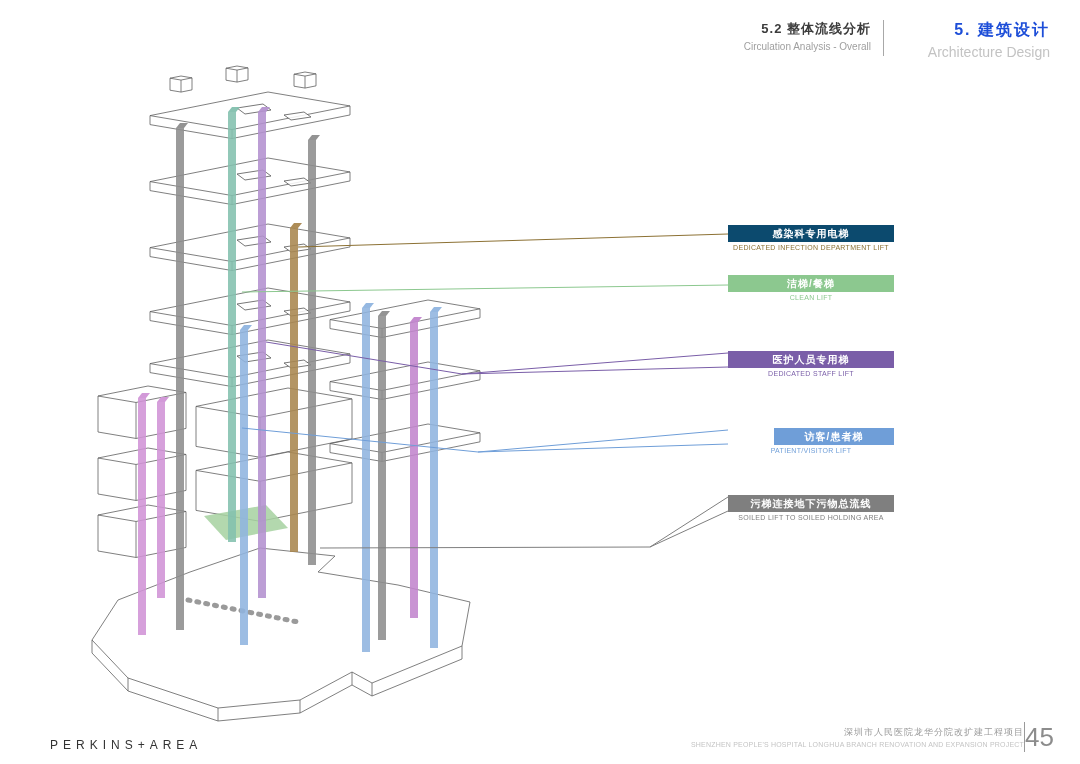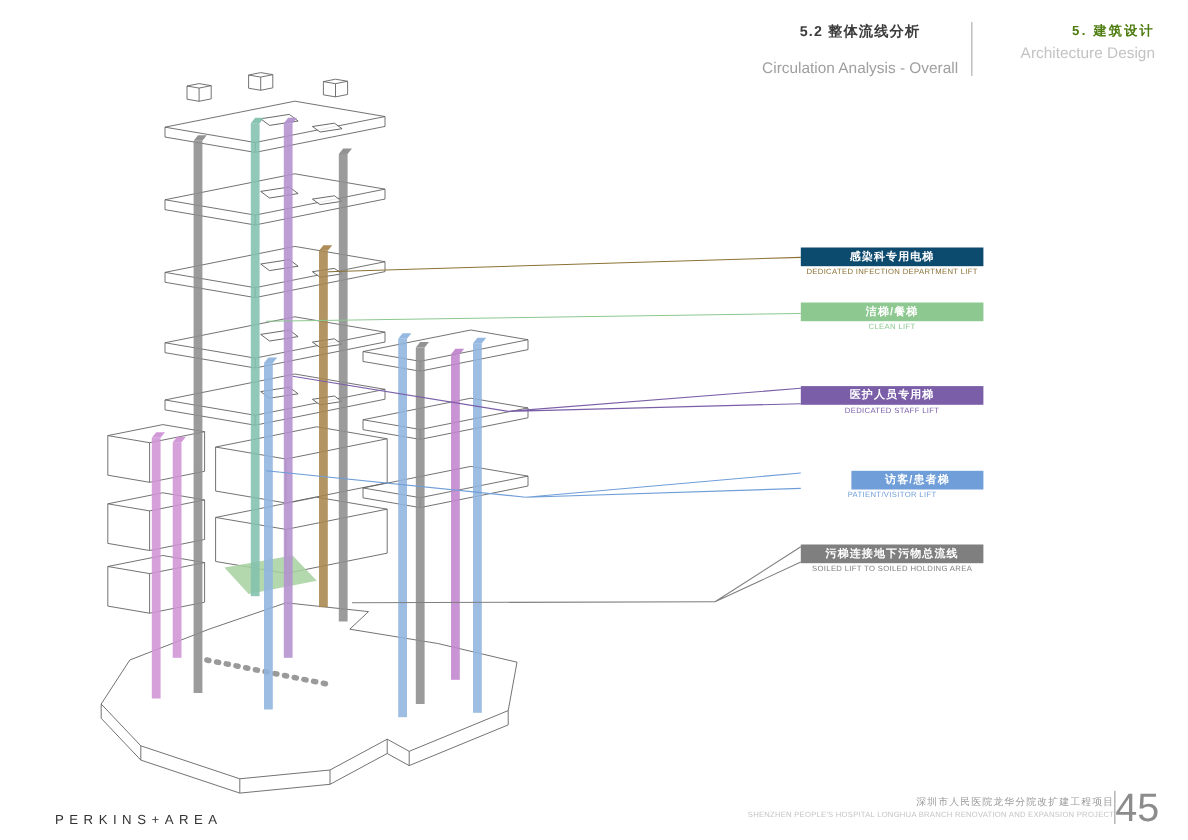--- a/index.html
+++ b/index.html
@@ -3,43 +3,43 @@
 <meta charset="utf-8">
 <style>
   *{margin:0;padding:0;box-sizing:border-box}
   html,body{width:1080px;height:764px}
   body{font-family:"Liberation Sans",sans-serif;background:#fff;position:relative;overflow:hidden}
   .page{position:absolute;inset:0;background:#ffffff}
   #axo{position:absolute;left:0;top:0}
 
   
   .hdr{position:absolute;top:20px;right:30px;display:flex;align-items:flex-start;gap:16px}
-  .sec{text-align:center;padding-right:12px;border-right:1px solid #a8a8a8;min-height:36px}
+  .sec{text-align:right;padding-right:12px;border-right:1px solid #a8a8a8;min-height:36px}
   .sec-zh{font-size:13px;font-weight:bold;color:#3c3c3c;letter-spacing:1px}
-  .sec-en{font-size:14px;color:#9f9f9f;margin-top:15px}
+  .sec-en{font-size:10px;color:#9f9f9f;margin-top:3px}
   .chap{text-align:right;width:150px}
-  .chap-zh{font-size:12px;font-weight:bold;color:#4d7c0f;letter-spacing:2px}
+  .chap-zh{font-size:16px;font-weight:bold;color:#1d4ed8;letter-spacing:2px}
   .chap-en{font-size:14px;color:#c3c3c3;margin-top:3px}
 
   
   .legend{position:absolute;left:728px;top:0;width:166px}
   .legend-item{position:absolute;width:166px}
   .legend-box{height:17px;line-height:17px;text-align:center;color:#fff;font-size:10px;font-weight:bold;letter-spacing:1px}
   .legend-en{margin-top:2px;text-align:center;font-size:7px;letter-spacing:.3px;white-space:nowrap}
   .li-0{top:225px}.li-1{top:275px}.li-2{top:351px}.li-3{top:428px}.li-4{top:495px}
 
   
   .ftr{position:absolute;left:0;right:0;bottom:12px;display:flex;justify-content:space-between;align-items:flex-end;padding:0 26px 0 50px}
   .logo{font-size:12px;letter-spacing:5px;color:#333;font-weight:500}
   .ftr-right{display:flex;align-items:center;}
   .proj{text-align:right}
   .proj-zh{font-size:9px;color:#9a9a9a;letter-spacing:1px}
   .proj-en{font-size:7px;color:#c4c4c4;margin-top:2px;letter-spacing:.2px}
   .page-div{width:1px;height:30px;background:#9a9a9a}
-  .page-num{font-size:36px;color:#8c8c8c;line-height:1}
+  .page-num{font-size:26px;color:#8c8c8c;line-height:1}
 
   
   .plate-top{fill:rgba(255,255,255,.7);stroke:#606060;stroke-width:.8}
   .plate-side{fill:none;stroke:#606060;stroke-width:.8}
   .core{fill:rgba(255,255,255,.85);stroke:#555;stroke-width:.8}
   #leaders polyline{stroke-width:1}
 </style>
 </head>
 <body>
 

